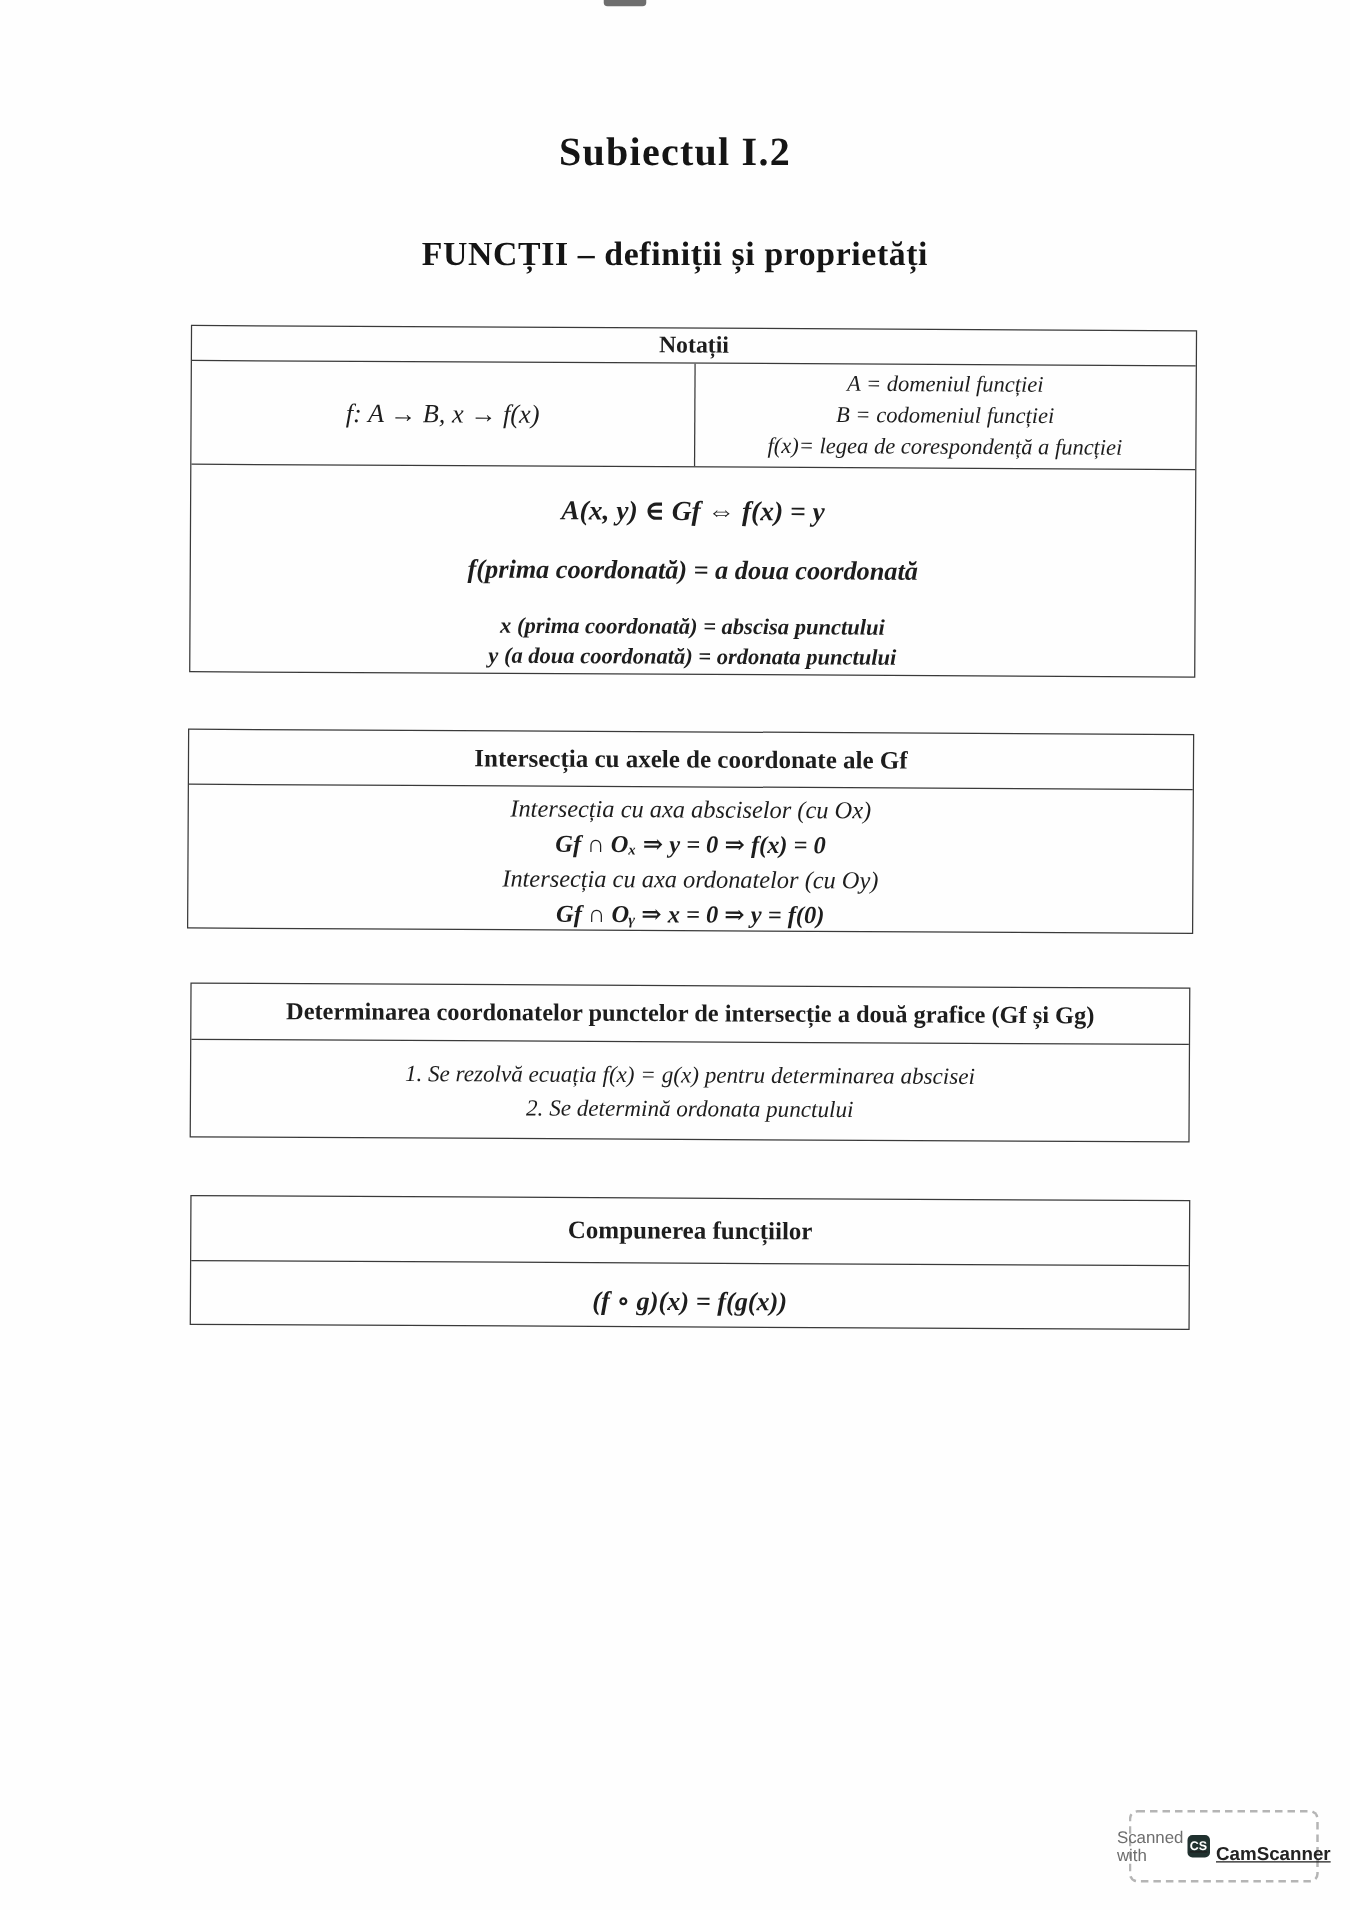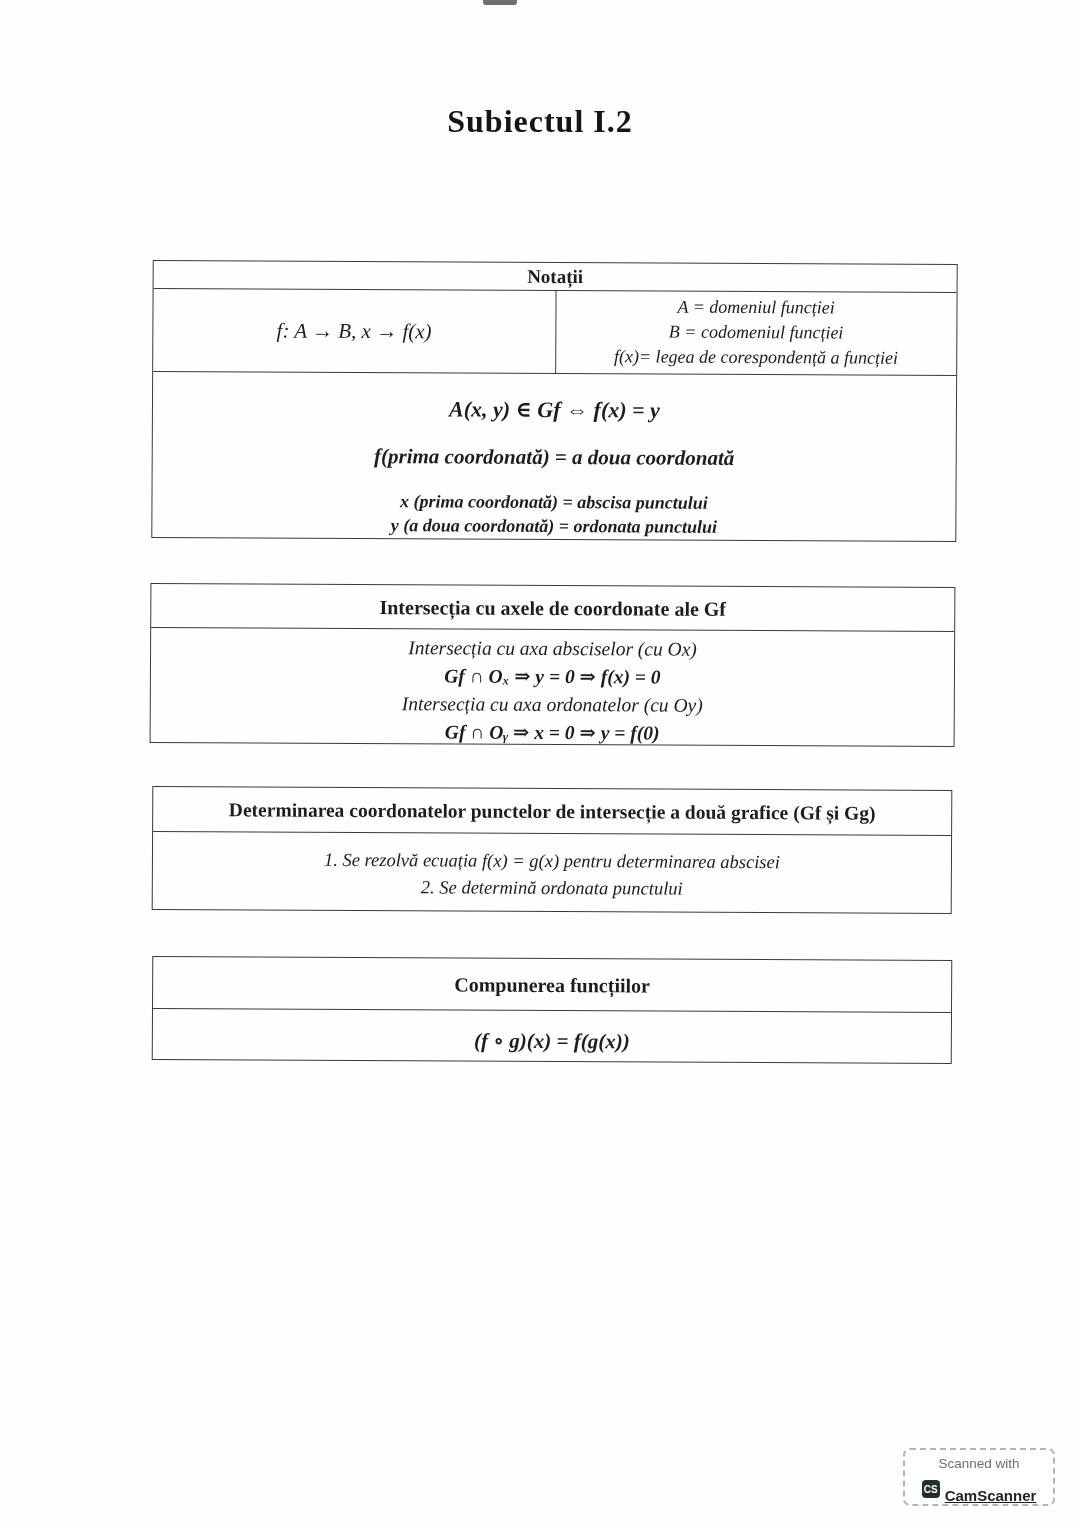--- a/index.html
+++ b/index.html
@@ -71,40 +71,41 @@
   
   .t4 { top:958px; left:152px; width:800px; height:104px; }
   .t4 .tbl-header { font-size:20px; padding:15px 0 13px; }
   .t4-body { text-align:center; padding:17px 0; }
   .t4-formula { font-style:italic; font-weight:bold; font-size:21px; }
   
   .scan-badge {
     position:absolute; left:903px; top:1448px; width:152px; height:58px;
     border:2px dashed #b5b5b5; border-radius:7px;
     font-family:"Liberation Sans","DejaVu Sans",sans-serif;
-    display:flex; flex-direction:column; align-items:center; justify-content:flex-end;
+    display:flex; flex-direction:row; align-items:center; justify-content:center;
     gap:3px; background:#fff;
   }
   .scan-badge .line1 { color:#6d6d6d; font-size:13.5px; }
   .scan-badge .line2 { display:flex; align-items:center; gap:5px;text-decoration:underline; }
   .cs-icon {
     width:18px; height:18px; background:#20312f; border-radius:4px;
     color:#fff; font-size:10px; font-weight:bold;
     display:flex; align-items:center; justify-content:center;
   }
   .cs-name { color:#232323; font-size:15px; font-weight:bold;margin-top:13px; }
 </style>
 </head>
 <body>
 
 <div class="page">
 
   <div class="scan-artifact"></div>
 
   <div class="title">Subiectul I.2</div>
+  <div class="subtitle">FUNCȚII – definiții și proprietăți</div>
 
   <div class="tbl t1">
     <div class="tbl-header">Notații</div>
     <div class="t1-row">
       <div class="t1-left">f: A → B, x →  f(x)</div>
       <div class="t1-right">
         <div>A = domeniul funcției</div>
         <div>B = codomeniul funcției</div>
         <div>f(x)= legea de corespondență a  funcției</div>
       </div>

